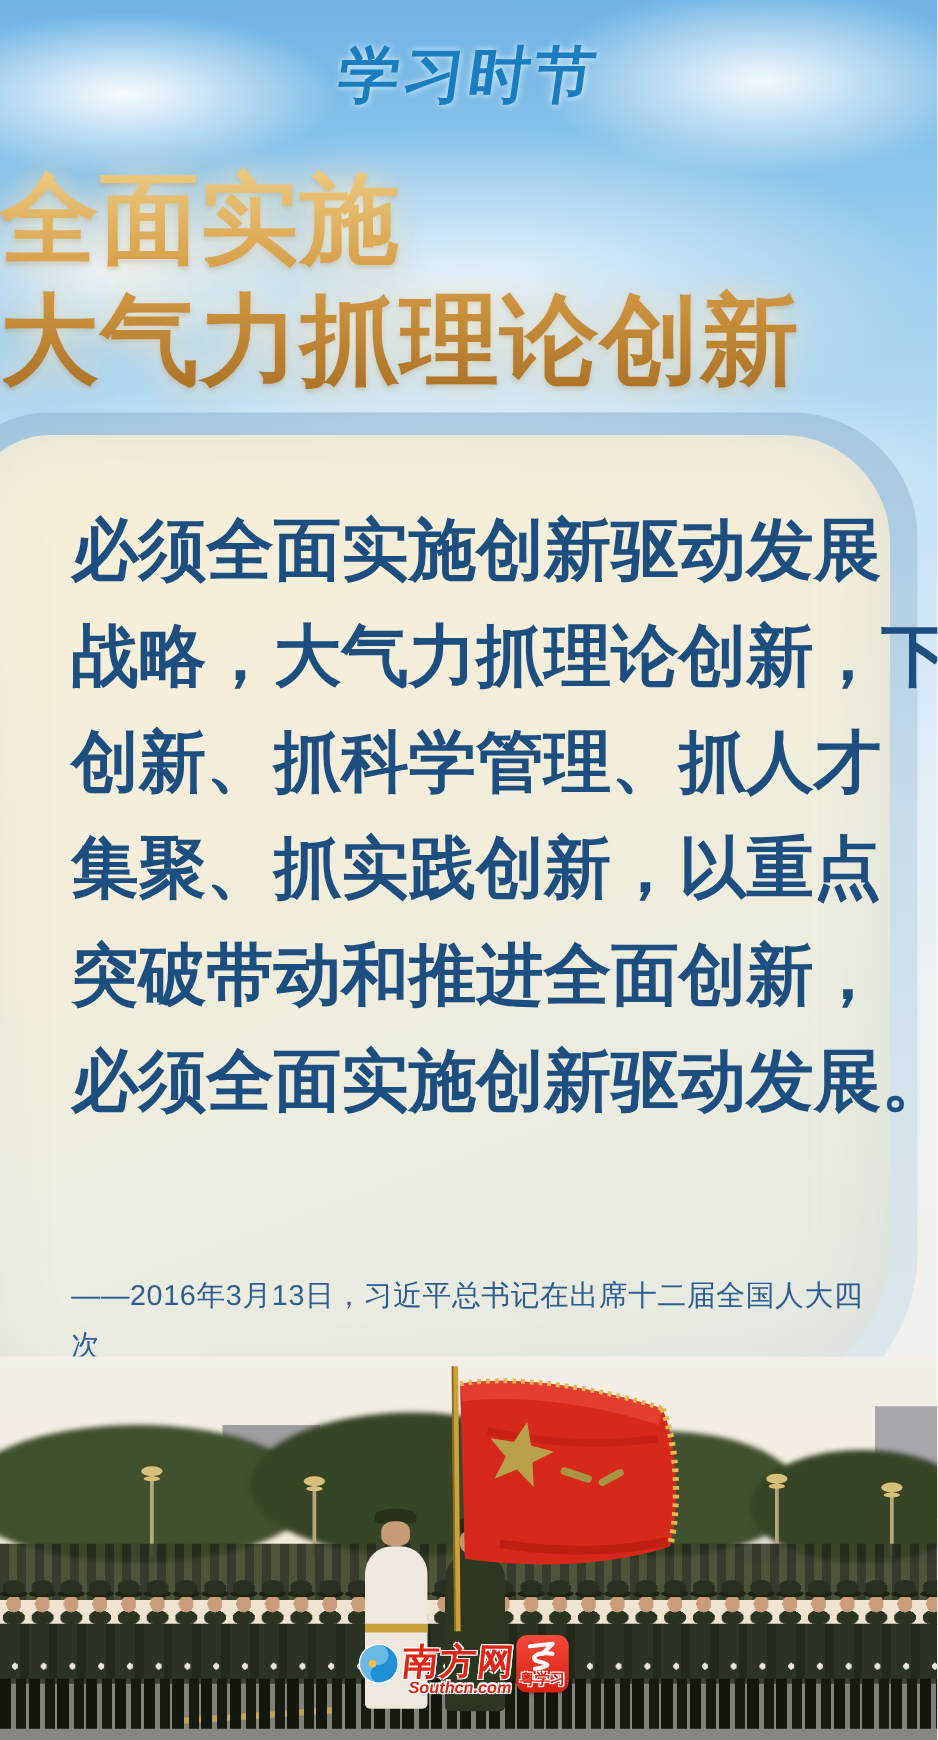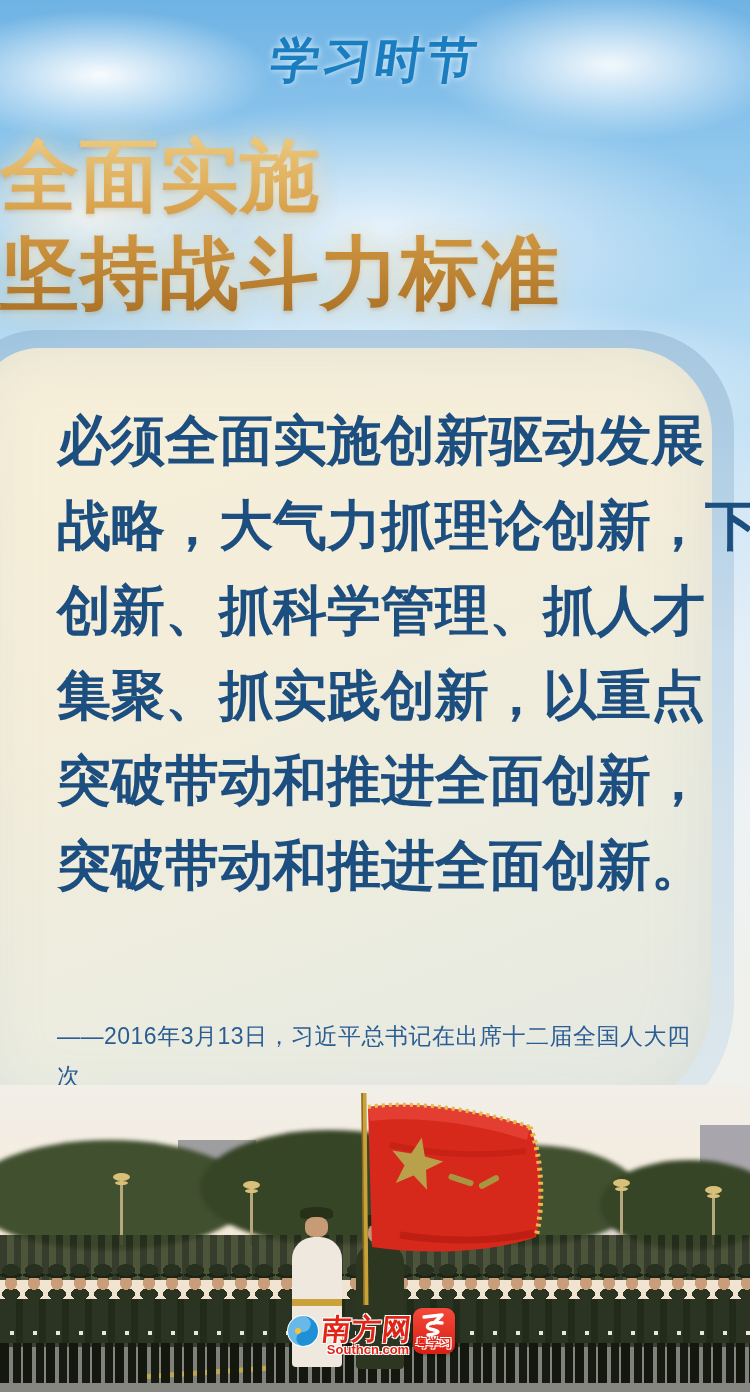--- a/index.html
+++ b/index.html
@@ -120,21 +120,21 @@
   .southcn .swirl{position:absolute; left:0; top:4px;}
   .southcn .cn-name{
     position:absolute; left:36px; top:0px; width:90px;
     font-size:29px; font-weight:900; color:var(--logo-red);
     font-family:"Liberation Serif","DejaVu Serif",serif;
     transform:skewX(-6deg); letter-spacing:1px;
     text-shadow:-1px -1px 0 #fff,1px -1px 0 #fff,-1px 1px 0 #fff,1px 1px 0 #fff;}
   .southcn .cn-sub{
     position:absolute; left:32px; top:32px; width:100px; text-align:center;
     font-size:13px; font-weight:bold; color:var(--logo-red);
-    text-shadow:-1px -1px 0 #fff,1px -1px 0 #fff,-1px 1px 0 #fff,1px 1px 0 #fff;}
+    text-shadow:-1px -1px 0 #fff,1px -1px 0 #fff,-1px 1px 0 #fff,1px 1px 0 #fff;font-style:italic;}
   .yuexuexi{position:absolute; left:413px; top:1308px; width:42px; height:46px;
     background:linear-gradient(180deg,#f4493a,#d81f12); border-radius:9px;
     box-shadow:0 1px 3px rgba(0,0,0,.35);}
   .yuexuexi .glyph{position:absolute; left:7px; top:5px; width:28px; height:24px;}
   .yuexuexi .label{
     position:absolute; left:-4px; bottom:2px; width:50px; text-align:center;
     font-size:12px; font-weight:900; color:var(--logo-red);
     text-shadow:-1px -1px 0 #fff,1px -1px 0 #fff,-1px 1px 0 #fff,1px 1px 0 #fff;}
 </style>
 </head>
@@ -145,34 +145,34 @@
   <div class="cloud c1"></div>
   <div class="cloud c2"></div>
   <div class="cloud c3"></div>
   <div class="cloud c4"></div>
   <div class="cloud c5"></div>
 
   <div class="brand">学习时节</div>
 
   <div class="gold-title">
     <div>全面实施</div>
-    <div>坚持战斗力标准</div>
+    <div>大气力抓理论创新</div>
   </div>
 
   <div class="quote-band">
     <div class="quote-card"></div>
   </div>
 
   <div class="quote-text">
       <div class="quote-line">必须全面实施创新驱动发展</div>
       <div class="quote-line">战略，大气力抓理论创新，下</div>
       <div class="quote-line">创新、抓科学管理、抓人才</div>
       <div class="quote-line">集聚、抓实践创新，以重点</div>
       <div class="quote-line">突破带动和推进全面创新，</div>
-      <div class="quote-line">突破带动和推进全面创新。</div>
+      <div class="quote-line">必须全面实施创新驱动发展。</div>
     </div>
 
   <div class="attribution">
       <div class="attr-line">——2016年3月13日，习近平总书记在出席十二届全国人大四次</div>
       <div class="attr-line">会议解放军代表团全体会议时的重要讲话</div>
     </div>
 
   <div class="photo" title="解放军阅兵方阵与八一军旗照片">
     <div class="photo-sky"></div>
     <div class="building b1"></div>

